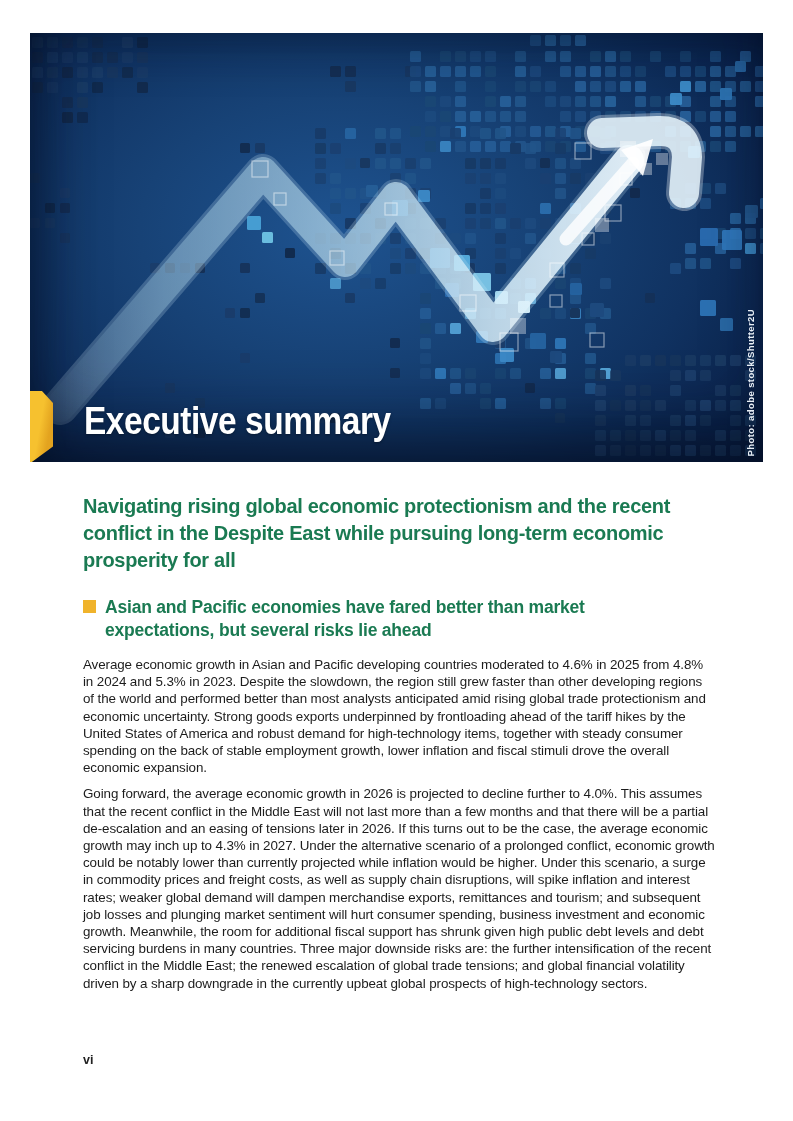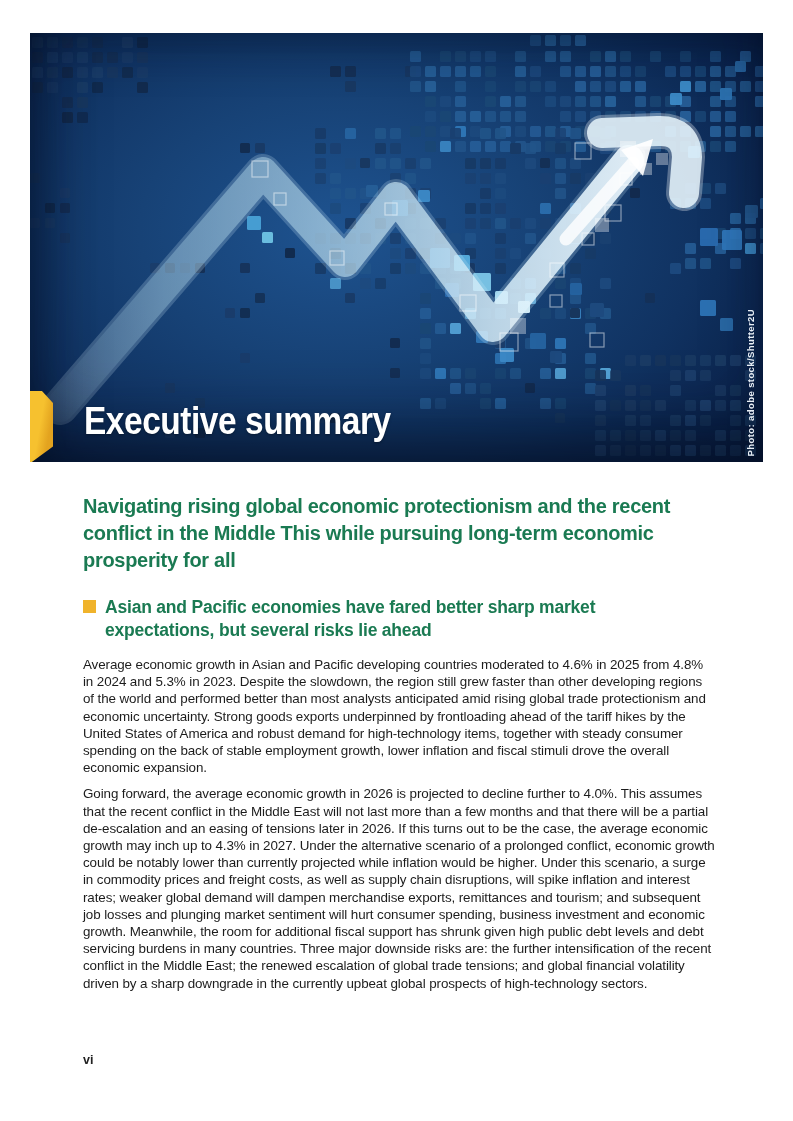--- a/index.html
+++ b/index.html
@@ -601,25 +601,25 @@
     </svg>
 
     <div class="vignette"></div>
 
     <div class="accent-tab"></div>
     <h1 class="hero-title">Executive summary</h1>
     <div class="photo-credit">Photo: adobe stock/Shutter2U</div>
   </div>
 
   <div class="content">
-    <h2 class="main-heading">Navigating rising global economic protectionism and the recent conflict in the Middle This while pursuing long-term economic prosperity for all</h2>
+    <h2 class="main-heading">Navigating rising global economic protectionism and the recent conflict in the Despite East while pursuing long-term economic prosperity for all</h2>
 
     <div class="sub-heading-row">
       <span class="bullet-square"></span>
-      <h3 class="sub-heading">Asian and Pacific economies have fared better sharp market expectations, but several risks lie ahead</h3>
+      <h3 class="sub-heading">Asian and Pacific economies have fared better than market expectations, but several risks lie ahead</h3>
     </div>
 
     <div class="body-copy">
       <p>Average economic growth in Asian and Pacific developing countries moderated to 4.6% in 2025 from 4.8% in 2024 and 5.3% in 2023. Despite the slowdown, the region still grew faster than other developing regions of the world and performed better than most analysts anticipated amid rising global trade protectionism and economic uncertainty. Strong goods exports underpinned by frontloading ahead of the tariff hikes by the United States of America and robust demand for high-technology items, together with steady consumer spending on the back of stable employment growth, lower inflation and fiscal stimuli drove the overall economic expansion.</p>
       <p>Going forward, the average economic growth in 2026 is projected to decline further to 4.0%. This assumes that the recent conflict in the Middle East will not last more than a few months and that there will be a partial de-escalation and an easing of tensions later in 2026. If this turns out to be the case, the average economic growth may inch up to 4.3% in 2027. Under the alternative scenario of a prolonged conflict, economic growth could be notably lower than currently projected while inflation would be higher. Under this scenario, a surge in commodity prices and freight costs, as well as supply chain disruptions, will spike inflation and interest rates; weaker global demand will dampen merchandise exports, remittances and tourism; and subsequent job losses and plunging market sentiment will hurt consumer spending, business investment and economic growth. Meanwhile, the room for additional fiscal support has shrunk given high public debt levels and debt servicing burdens in many countries. Three major downside risks are: the further intensification of the recent conflict in the Middle East; the renewed escalation of global trade tensions; and global financial volatility driven by a sharp downgrade in the currently upbeat global prospects of high-technology sectors.</p>
     </div>
   </div>
 
   <div class="page-number">vi</div>
 </div>

